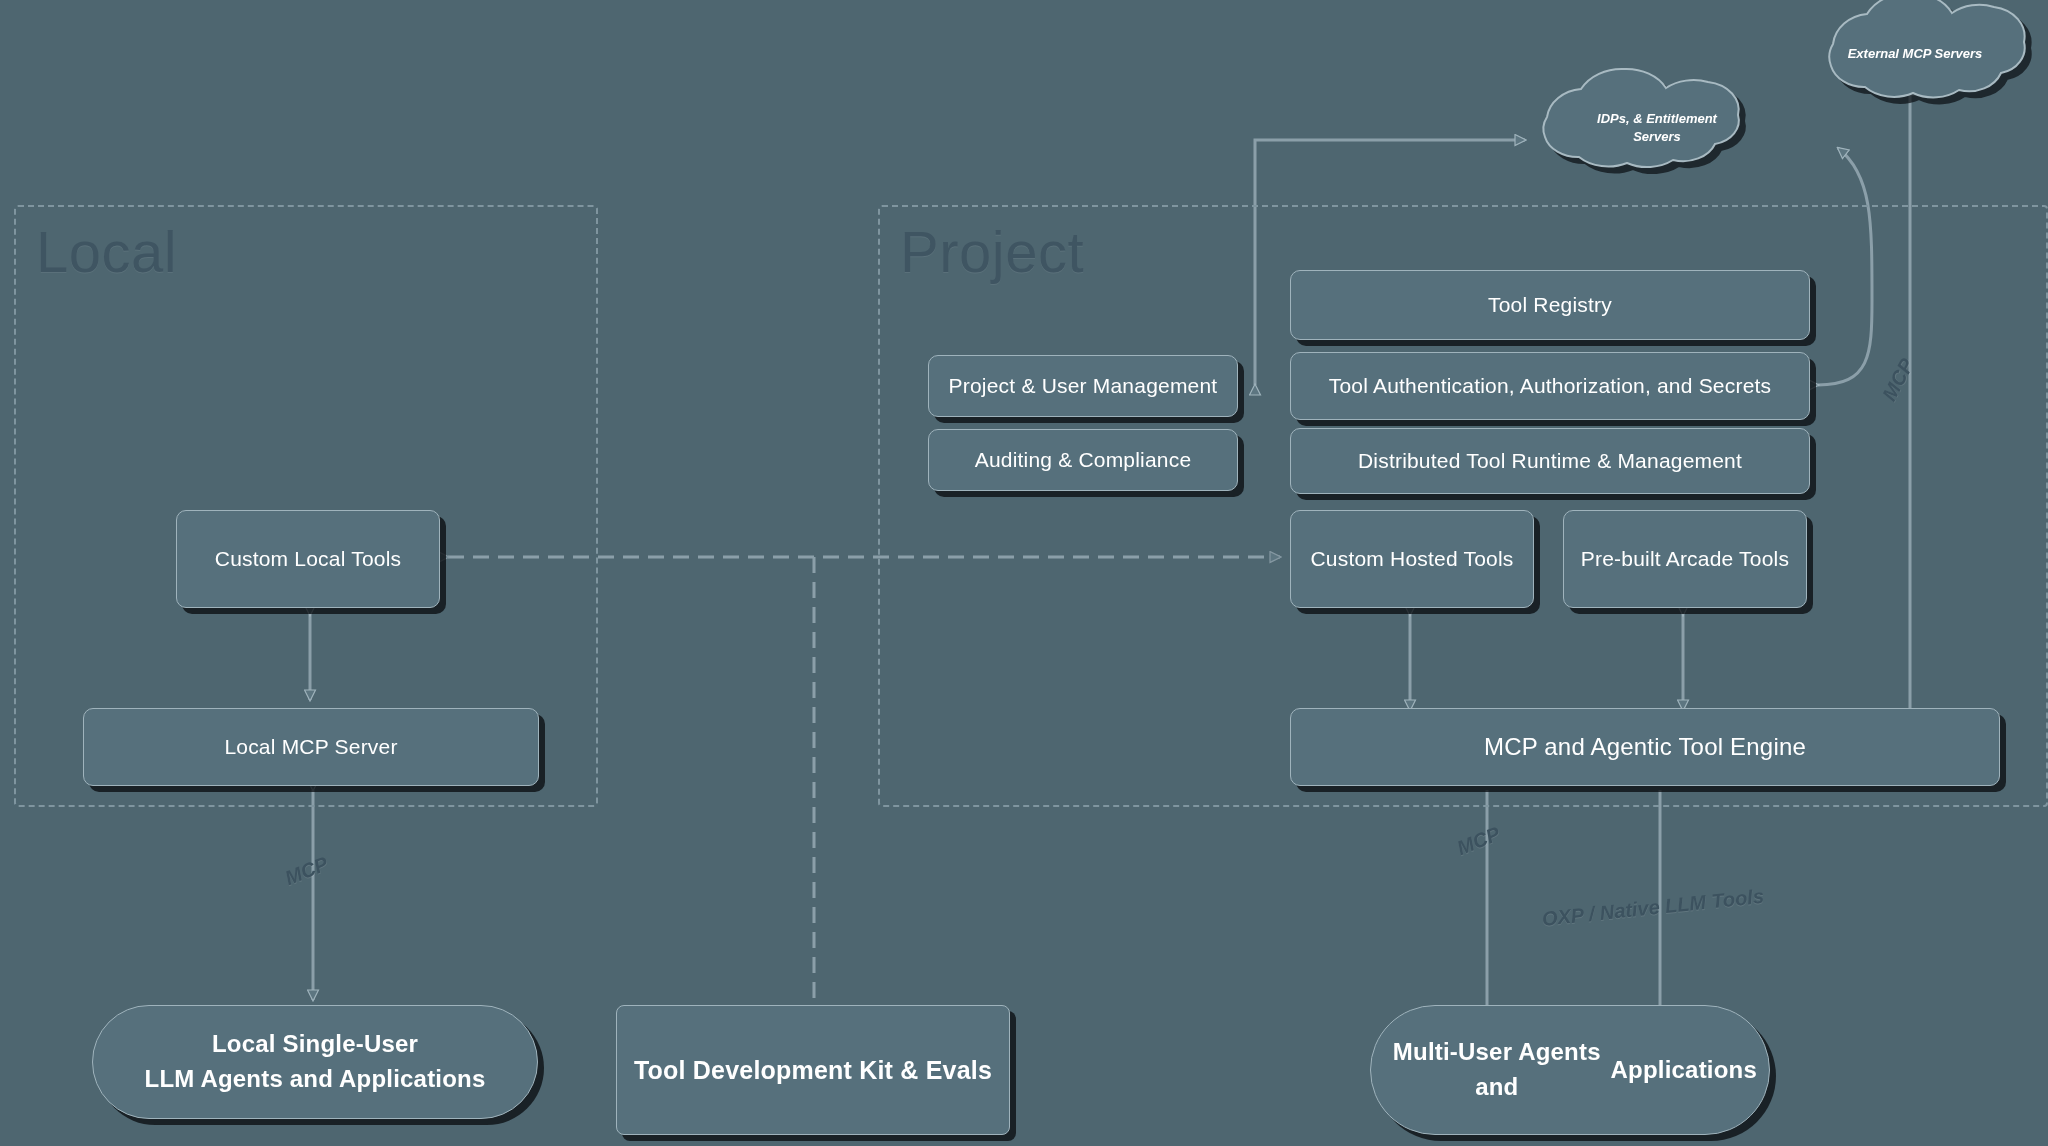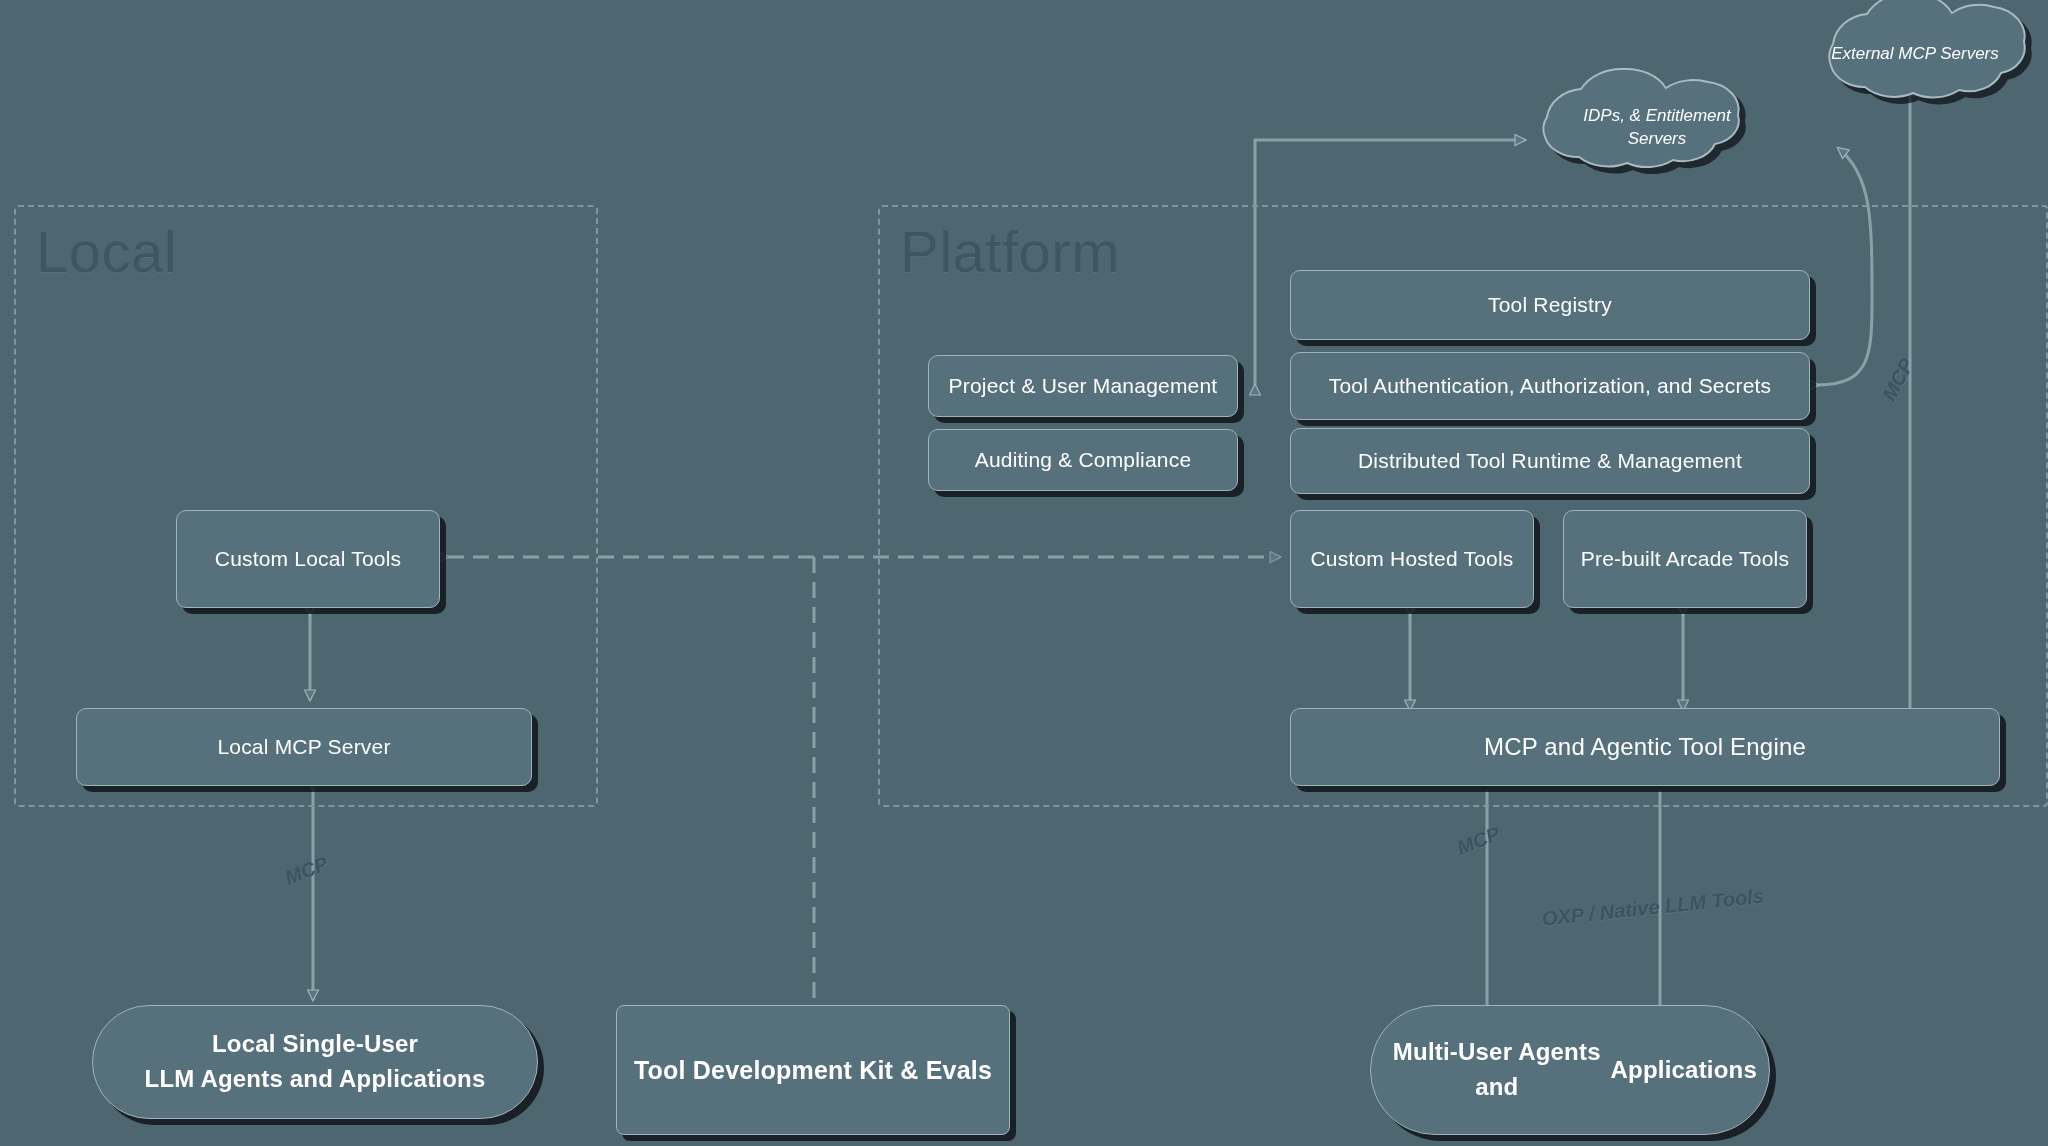--- a/index.html
+++ b/index.html
@@ -57,24 +57,25 @@
     white-space:nowrap;
   }
 
   
   .cloud{
     position:absolute;
     display:flex;align-items:center;justify-content:center;
     text-align:center;
     color:#ffffff;
     font-style:italic;
-    font-size:17px;
+    font-size:13px;
     line-height:1.35;
     padding:0 30px;
     box-sizing:border-box;
+    font-weight:bold;
   }
   .cloud .cloud-label{position:relative;z-index:3;}
 
   
   .edge-label{
     position:absolute;
     color:#3c525f;
     font-style:italic;
     font-weight:bold;
     font-size:20px;
@@ -122,21 +123,21 @@
       <line x1="448" y1="557" x2="1280" y2="557" marker-start="url(#ahs)" marker-end="url(#ahs)"></line>
 
       <path d="M 814,557 L 814,1000"></path>
     </g>
   </svg>
 
   <div class="zone" style="left:14px;top:205px;width:584px;height:602px;"></div>
   <div class="zone-title" style="left:36px;top:218px;">Local</div>
 
   <div class="zone" style="left:878px;top:205px;width:1170px;height:602px;"></div>
-  <div class="zone-title" style="left:900px;top:218px;">Platform</div>
+  <div class="zone-title" style="left:900px;top:218px;">Project</div>
 
   <svg class="layer" viewBox="0 0 2048 1146">
     <g fill="#56707c" stroke="#a8bac2" stroke-width="2" style="filter:drop-shadow(6px 6px 0 rgba(10,14,18,.7));">
 
       <path d="M1833,44
                a38,34 0 0,1 34,-30
                a46,40 0 0,1 43,-21
                a44,36 0 0,1 42,20
                a42,34 0 0,1 42,-6
                a36,30 0 0,1 30,35
@@ -168,21 +169,21 @@
 
   <div class="cloud" style="left:1532px;top:86px;width:250px;height:84px;flex-direction:column;">
     <span class="cloud-label">IDPs, &amp; Entitlement</span>
     <span class="cloud-label">Servers</span>
   </div>
 
   <div class="node" style="left:176px;top:510px;width:264px;height:98px;">
     <span>Custom Local Tools</span>
   </div>
 
-  <div class="node" style="left:76px;top:708px;width:456px;height:78px;">
+  <div class="node" style="left:83px;top:708px;width:456px;height:78px;">
     <span>Local MCP Server</span>
   </div>
 
   <div class="node" style="left:928px;top:355px;width:310px;height:62px;">
     <span>Project &amp; User Management</span>
   </div>
 
   <div class="node" style="left:928px;top:429px;width:310px;height:62px;">
     <span>Auditing &amp; Compliance</span>
   </div>

